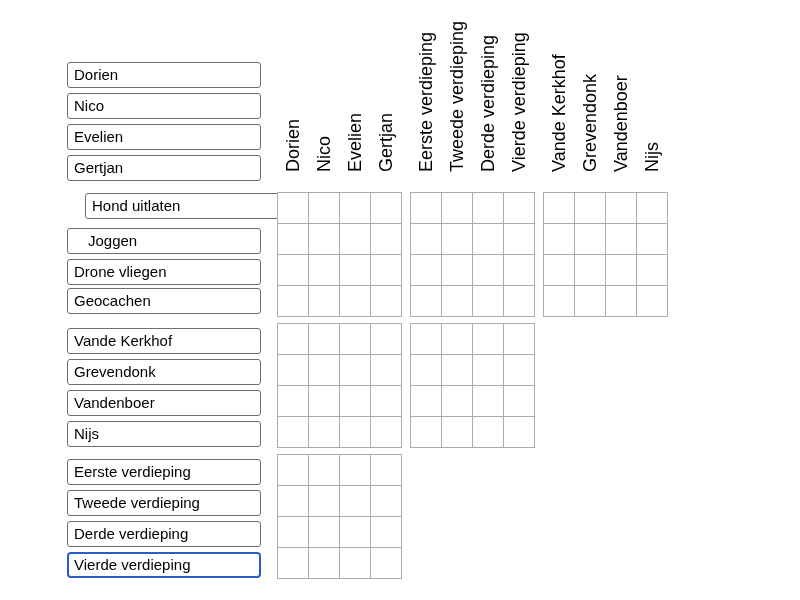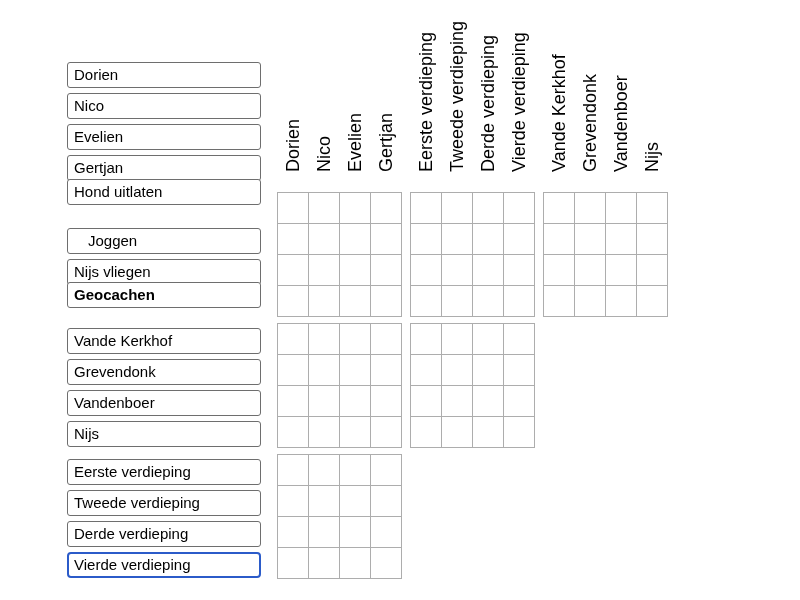--- a/index.html
+++ b/index.html
@@ -72,24 +72,24 @@
 </style>
 </head>
 <body>
 
 <div class="stage">
   <div id="boxes-layer">
       <div class="item-box" style="top: 62px;">Dorien</div>
       <div class="item-box" style="top: 93px;">Nico</div>
       <div class="item-box" style="top: 124px;">Evelien</div>
       <div class="item-box" style="top: 155px;">Gertjan</div>
-      <div class="item-box" style="top: 179px;">Hond uitlaten</div>
+      <div class="item-box" style="top: 193px; margin-left: 18px;">Hond uitlaten</div>
       <div class="item-box" style="top: 228px; padding-left: 20px;">Joggen</div>
-      <div class="item-box" style="top: 259px;">Nijs vliegen</div>
-      <div class="item-box" style="top: 282px; font-weight: bold;">Geocachen</div>
+      <div class="item-box" style="top: 259px;">Drone vliegen</div>
+      <div class="item-box" style="top: 288px;">Geocachen</div>
       <div class="item-box" style="top: 328px;">Vande Kerkhof</div>
       <div class="item-box" style="top: 359px;">Grevendonk</div>
       <div class="item-box" style="top: 390px;">Vandenboer</div>
       <div class="item-box" style="top: 421px;">Nijs</div>
       <div class="item-box" style="top: 459px;">Eerste verdieping</div>
       <div class="item-box" style="top: 490px;">Tweede verdieping</div>
       <div class="item-box" style="top: 521px;">Derde verdieping</div>
       <div class="item-box focused" style="top: 552px;">Vierde verdieping</div>
     </div>
   <div id="headers-layer">

